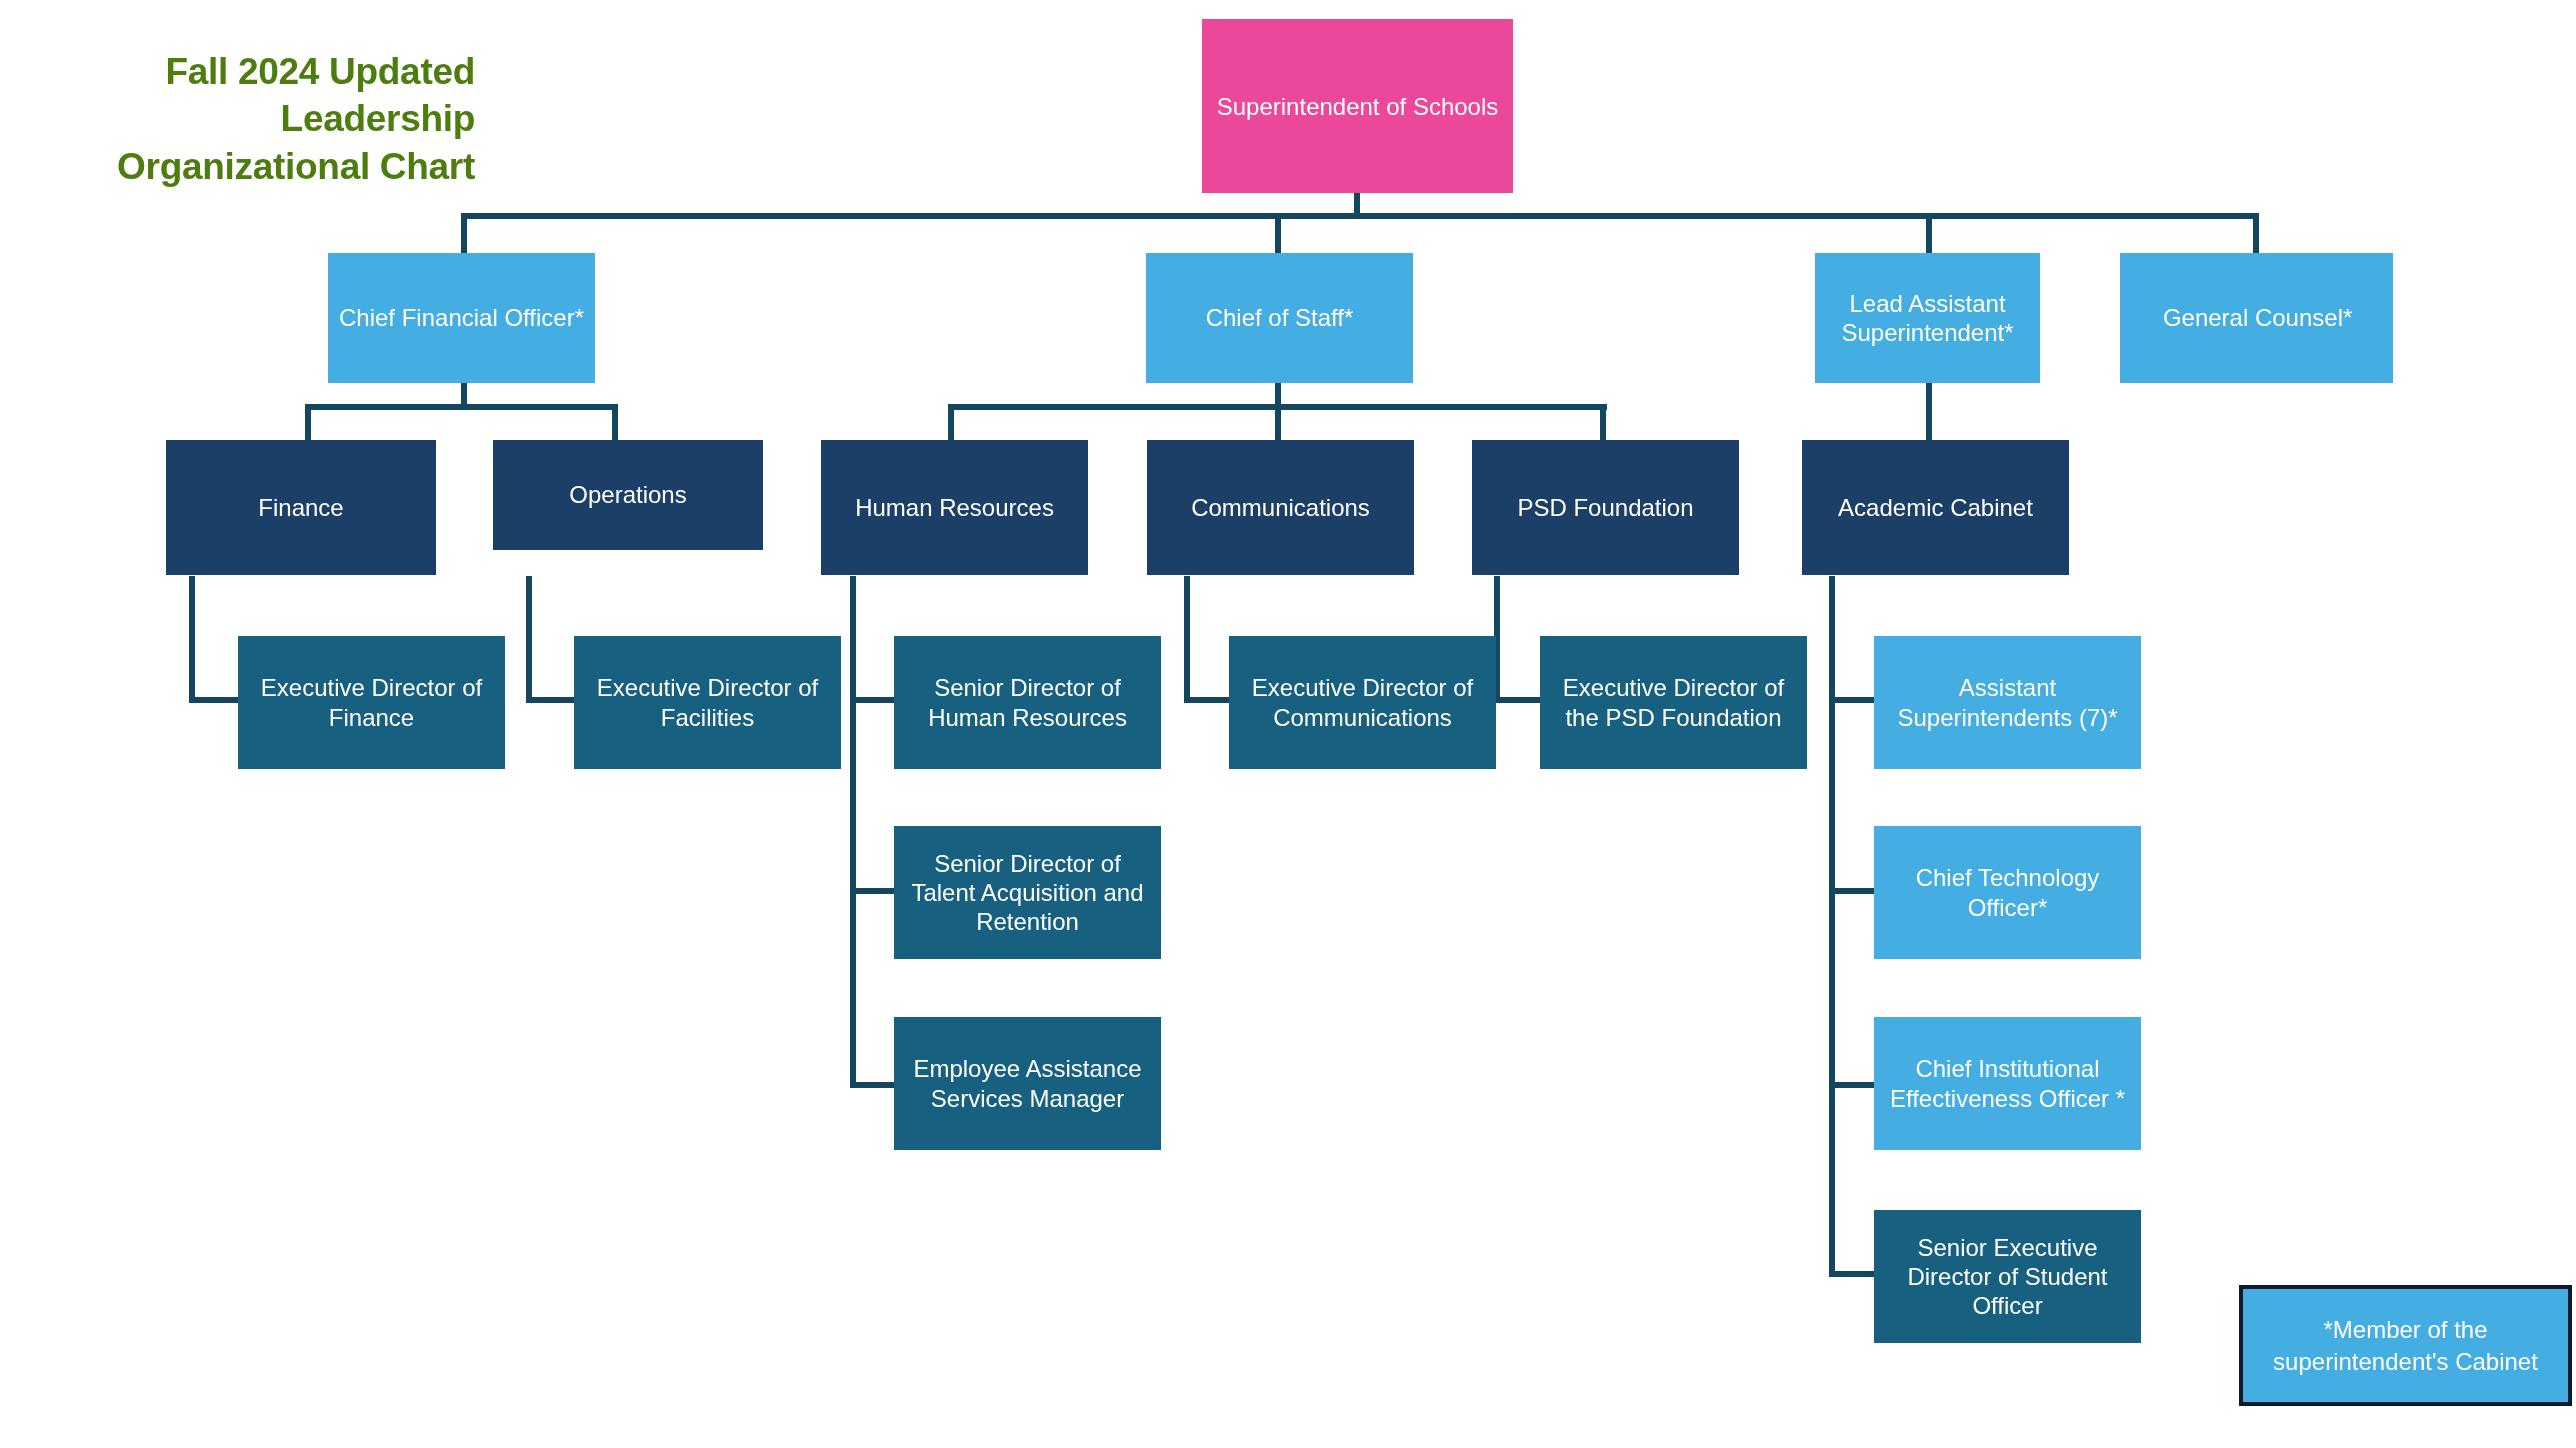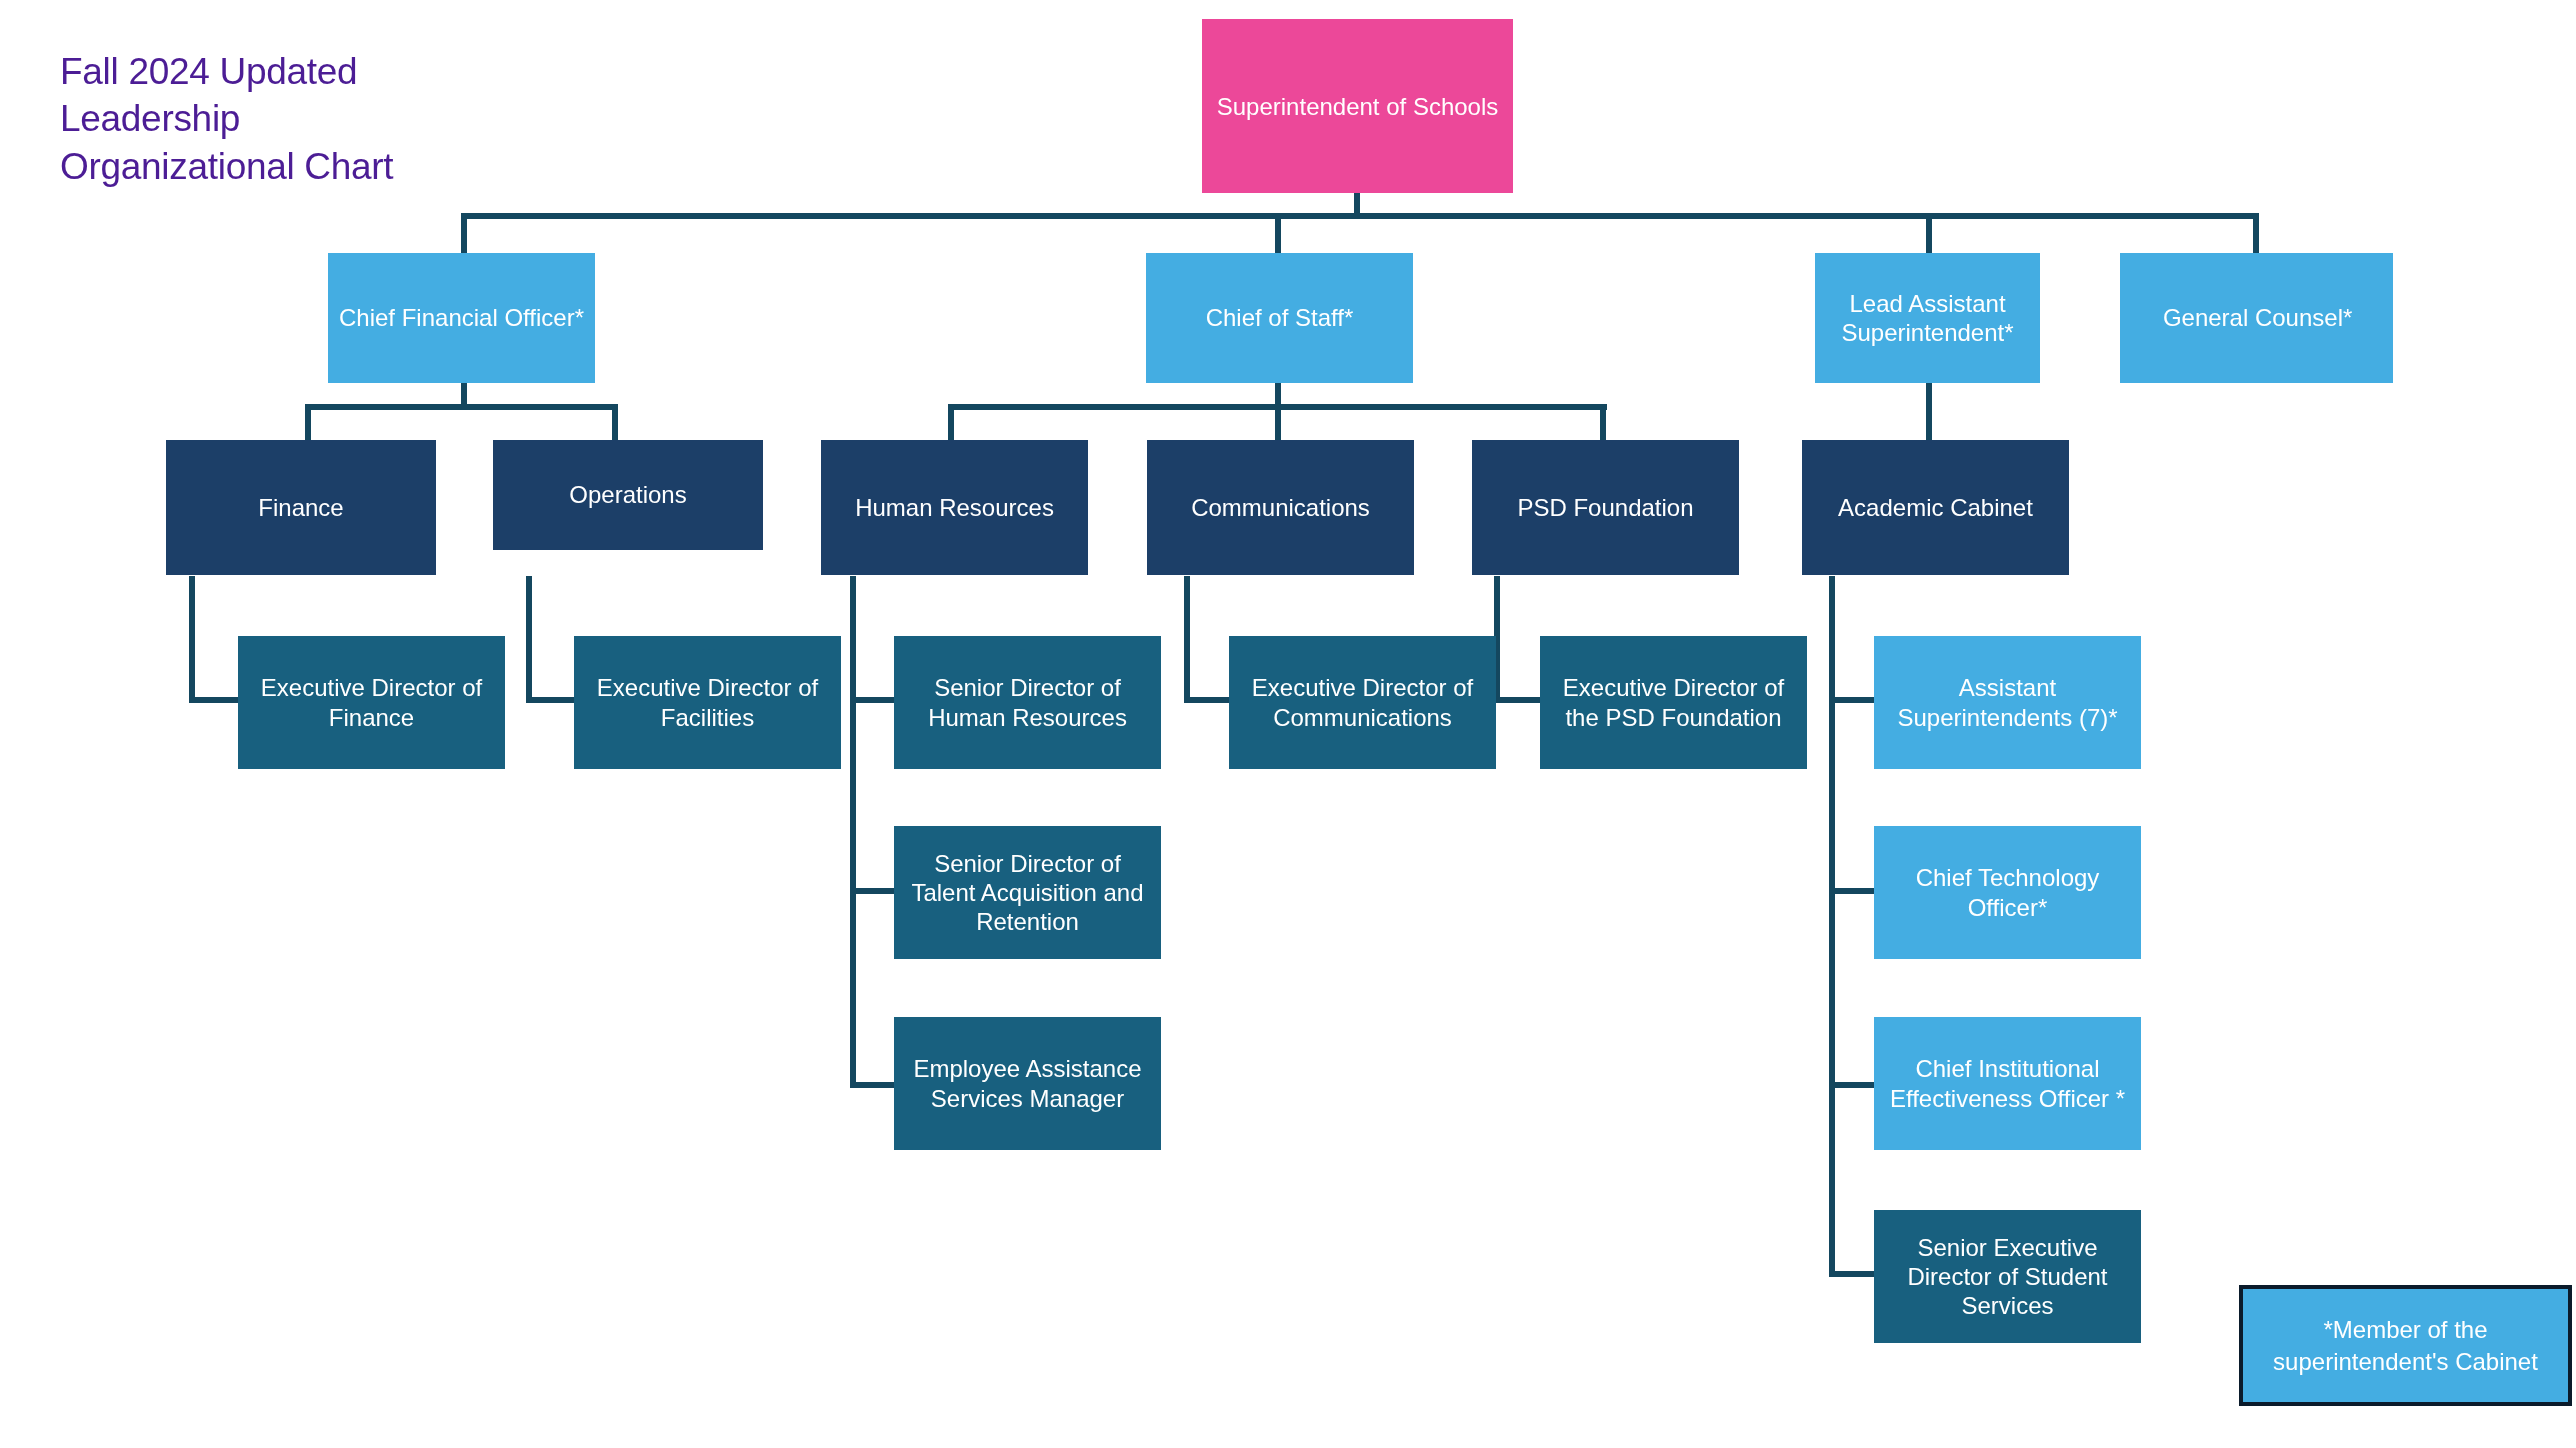--- a/index.html
+++ b/index.html
@@ -14,25 +14,26 @@
     background: #ffffff;
     font-family: "Liberation Sans", sans-serif;
     overflow: hidden;
   }
   .title {
     position: absolute;
     left: 60px;
     top: 48px;
     width: 415px;
     font-size: 37px;
-    font-weight: normal;
+    font-weight: bold;
     line-height: 1.28;
-    color: #4c1d95;
+    color: #4d7c0f;
     letter-spacing: -0.3px;
     white-space: pre-line;
+    text-align: right;
   }
   .node {
     position: absolute;
     display: flex;
     align-items: center;
     justify-content: center;
     text-align: center;
     color: #ffffff;
     font-size: 24px;
     line-height: 1.22;
@@ -134,18 +135,18 @@
   <div class="node c-teal" style="left:894px; top:826px; width:267px; height:133px;">Senior Director of Talent Acquisition and Retention</div>
   <div class="node c-teal" style="left:894px; top:1017px; width:267px; height:133px;">Employee Assistance Services Manager</div>
 
   <div class="node c-teal" style="left:1229px; top:636px; width:267px; height:133px;">Executive Director of Communications</div>
 
   <div class="node c-teal" style="left:1540px; top:636px; width:267px; height:133px;">Executive Director of the PSD Foundation</div>
 
   <div class="node c-light" style="left:1874px; top:636px; width:267px; height:133px;">Assistant Superintendents (7)*</div>
   <div class="node c-light" style="left:1874px; top:826px; width:267px; height:133px;">Chief Technology Officer*</div>
   <div class="node c-light" style="left:1874px; top:1017px; width:267px; height:133px;">Chief Institutional Effectiveness Officer *</div>
-  <div class="node c-teal" style="left:1874px; top:1210px; width:267px; height:133px;">Senior Executive Director of Student Services</div>
+  <div class="node c-teal" style="left:1874px; top:1210px; width:267px; height:133px;">Senior Executive Director of Student Officer</div>
 
   <div class="legend-box" style="left:2239px; top:1285px; width:333px; height:121px;">*Member of the superintendent's Cabinet</div>
 
 </div>
 
 
 </body></html>

